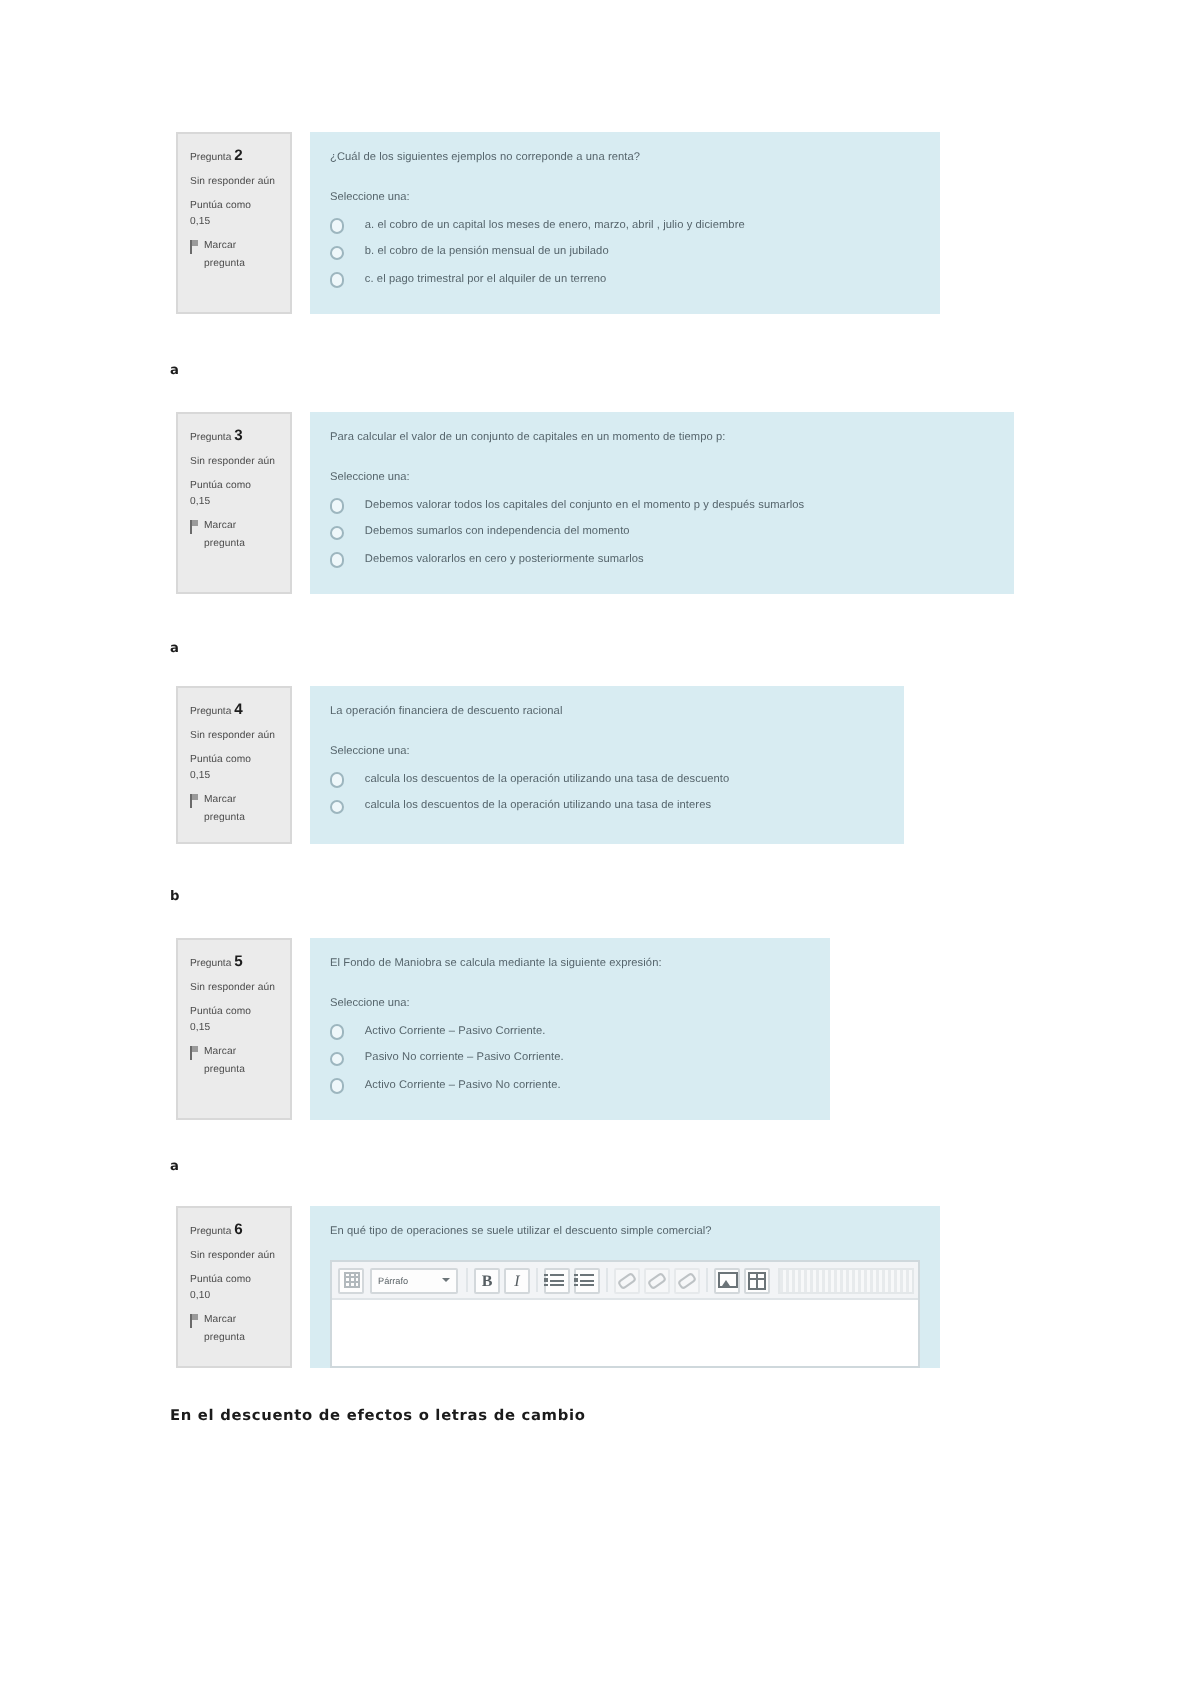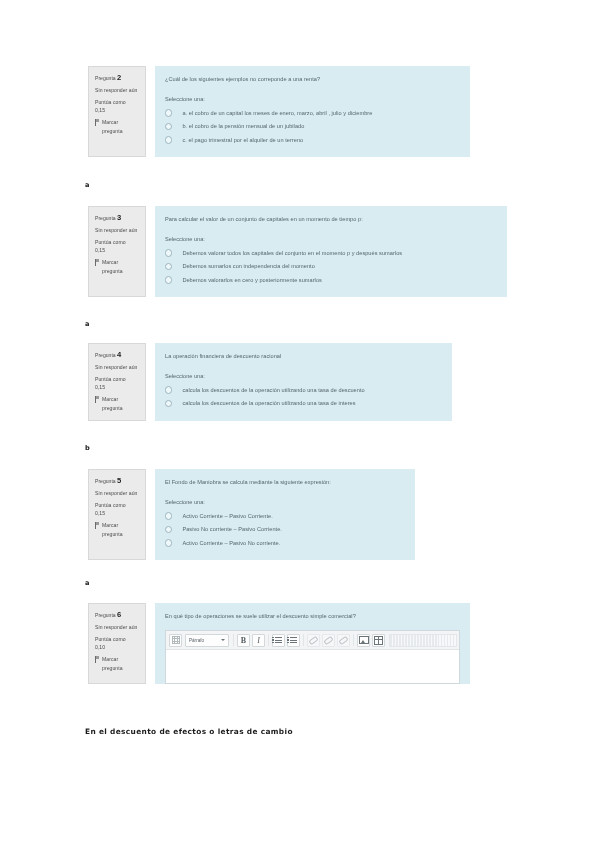--- a/index.html
+++ b/index.html
@@ -52,21 +52,20 @@
   .opt-txt{font-size:5.6px;line-height:9px;color:#56656c;margin-left:10px;letter-spacing:.04px;}
 
   
   .answer-letter{
     font-size:6.6px;font-weight:bold;color:#1b1b1b;
     font-family:"DejaVu Sans", sans-serif;
   }
   .answer-line{
     font-size:7.4px;font-weight:bold;color:#1b1b1b;letter-spacing:.35px;
     font-family:"DejaVu Sans", sans-serif;
-    margin-top:24px;
   }
 
   
   .editor{
     margin-top:9px;background:#ffffff;border:1px solid #cfd8dc;
     box-sizing:border-box;
   }
   .etoolbar{
     display:flex;align-items:center;height:18px;
     background:#f2f4f6;border-bottom:1px solid #dfe4e7;

